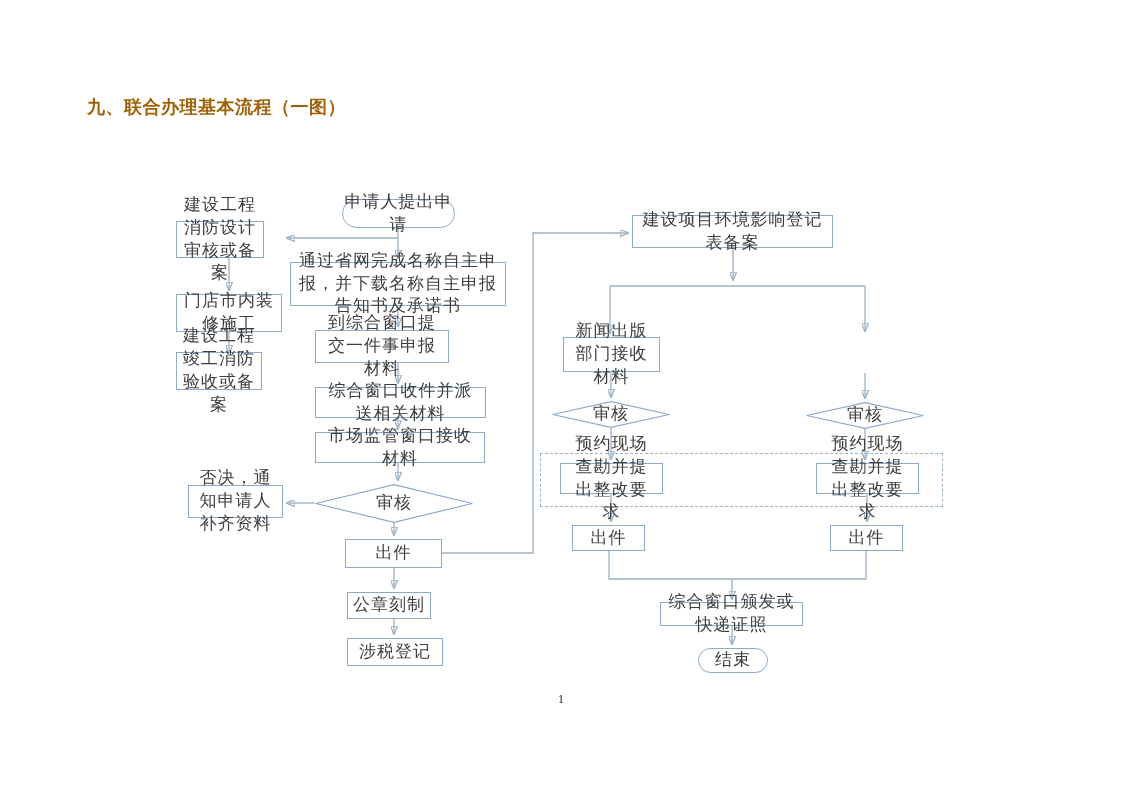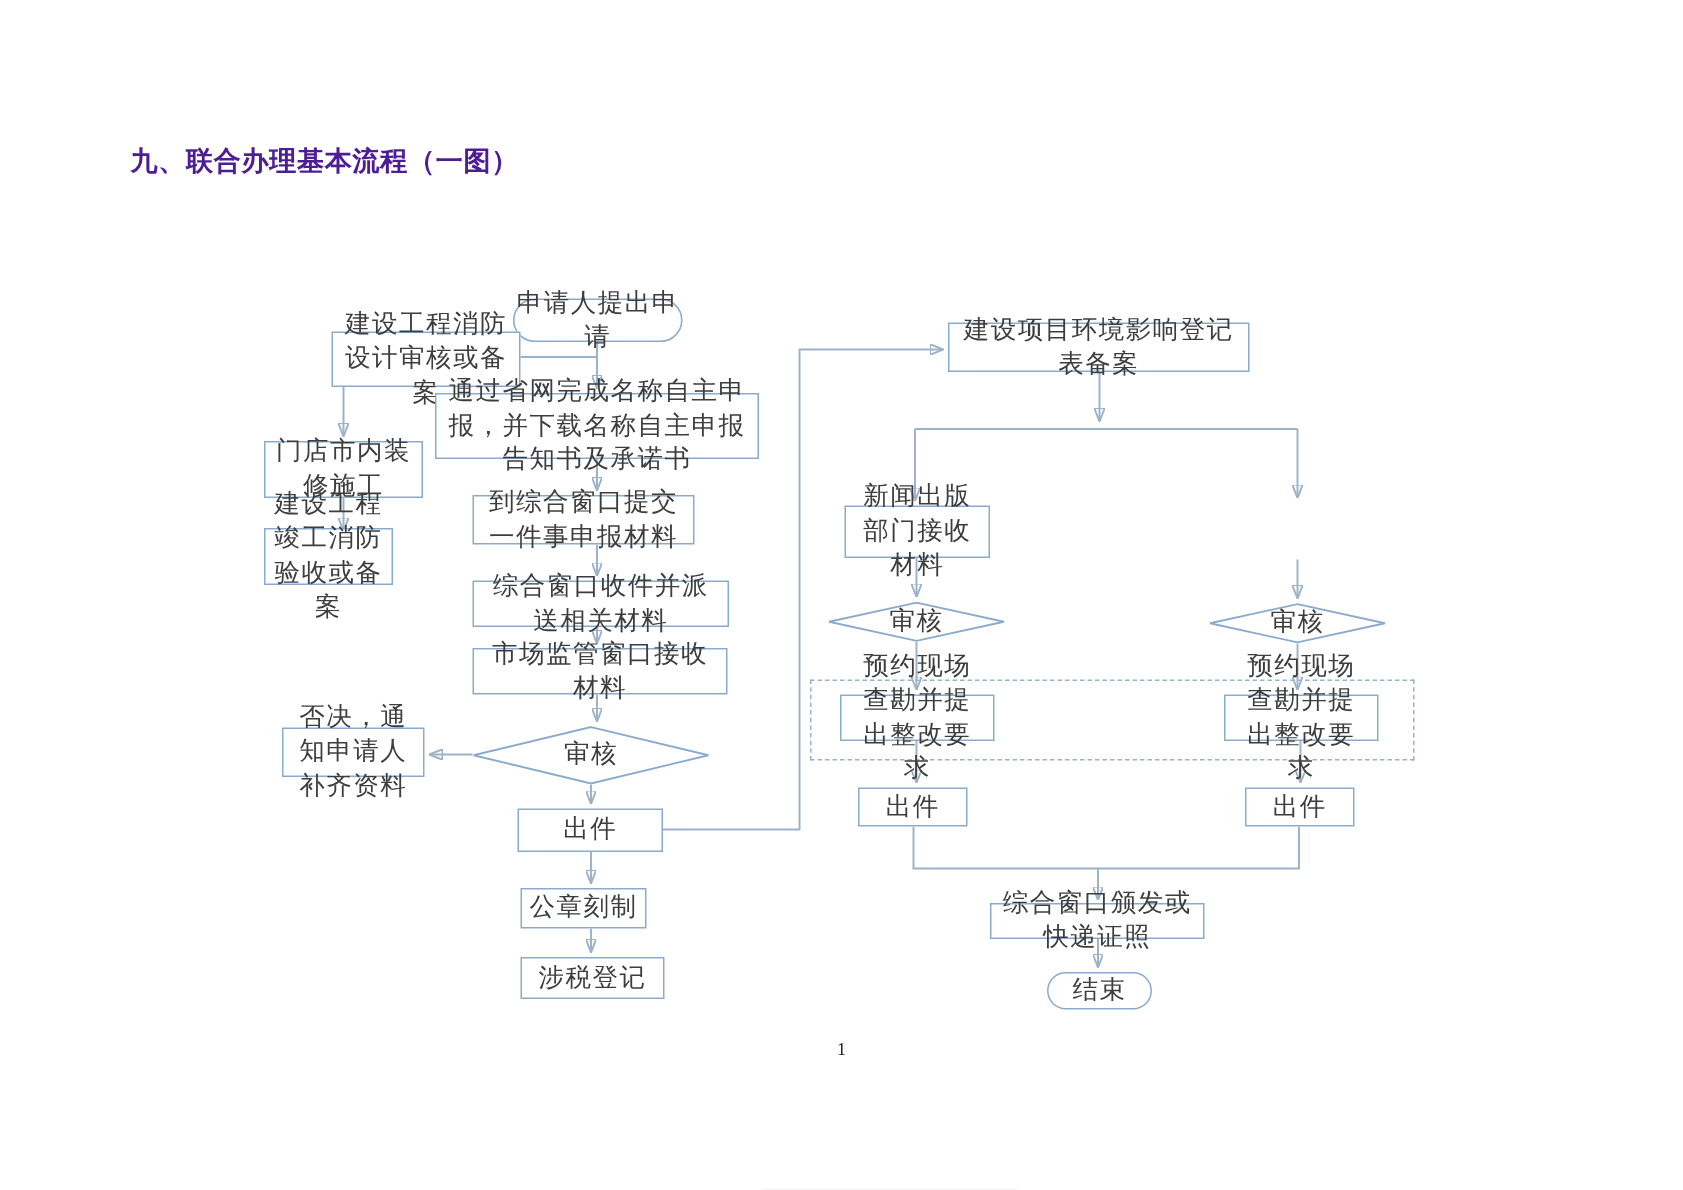--- a/index.html
+++ b/index.html
@@ -3,21 +3,21 @@
 <meta charset="utf-8">
 <style>
   html,body{margin:0;padding:0;background:#e8e8e8;}
   #page{
     position:relative;width:1122px;height:793px;background:#ffffff;
     font-family:"Liberation Serif","DejaVu Serif",serif;
     overflow:hidden;margin:0 auto;
   }
   .abs{position:absolute;box-sizing:border-box;}
   
-  .heading{left:87px;top:95px;font-size:18px;font-weight:bold;color:#4c1d95;letter-spacing:.5px;white-space:nowrap;}
+  .heading{left:87px;top:95px;font-size:18px;font-weight:bold;color:#a16207;letter-spacing:.5px;white-space:nowrap;}
   .subtitle{left:248px;top:138px;white-space:nowrap;color:#000;}
   .subtitle .big{font-size:23px;font-weight:bold;letter-spacing:.5px;}
   .subtitle .small{font-size:14px;font-weight:normal;letter-spacing:1px;}
   
   .node{
     border:1.2px solid #8aabcd;background:#fff;color:#3d3d3d;
     font-size:17px;letter-spacing:1px;line-height:1.35;
     display:flex;align-items:center;justify-content:center;text-align:center;
   }
   .stadium{border-radius:15px;}
@@ -68,26 +68,26 @@
     <path d="M867,494 V521" marker-end="url(#arr)"></path>
     <path d="M609,551 V579 H866 V551"></path>
     <path d="M732,579 V599" marker-end="url(#arr)"></path>
     <path d="M732,625 V644" marker-end="url(#arr)"></path>
   </svg>
 
   <div class="abs dashedbox" style="left:540px;top:453px;width:403px;height:54px;"></div>
 
   <div class="abs node stadium" style="left:342px;top:199px;width:113px;height:29px;">申请人提出申请</div>
 
-  <div class="abs node" style="left:176px;top:221px;width:126px;height:37px;padding:0 4px;margin-left:45px;">建设工程消防设计审核或备案</div>
+  <div class="abs node" style="left:176px;top:221px;width:88px;height:37px;padding:0 4px;">建设工程消防设计审核或备案</div>
   <div class="abs node" style="left:176px;top:294px;width:106px;height:38px;padding:0 4px;">门店市内装修施工</div>
   <div class="abs node" style="left:176px;top:352px;width:86px;height:37px;padding:18px 4px;">建设工程竣工消防验收或备案</div>
 
   <div class="abs node" style="left:290px;top:262px;width:216px;height:44px;padding:0 5px;">通过省网完成名称自主申报，并下载名称自主申报告知书及承诺书</div>
-  <div class="abs node" style="left:315px;top:330px;width:148px;height:33px;padding:0 4px;">到综合窗口提交一件事申报材料</div>
+  <div class="abs node" style="left:315px;top:330px;width:134px;height:33px;padding:0 4px;">到综合窗口提交一件事申报材料</div>
   <div class="abs node" style="left:315px;top:387px;width:171px;height:31px;padding:0 4px;">综合窗口收件并派送相关材料</div>
   <div class="abs node" style="left:315px;top:432px;width:170px;height:31px;padding:0 4px;">市场监管窗口接收材料</div>
 
   <div class="abs node diamond" style="left:315px;top:484px;width:158px;height:39px;">
     <svg width="158" height="39" viewBox="0 0 158 39">
       <polygon points="79,0.7 157.3,19.5 79,38.3 0.7,19.5" fill="#ffffff" stroke="#8aabcd" stroke-width="1.2"></polygon>
     </svg>
     <span class="dlabel">审核</span>
   </div>
 

